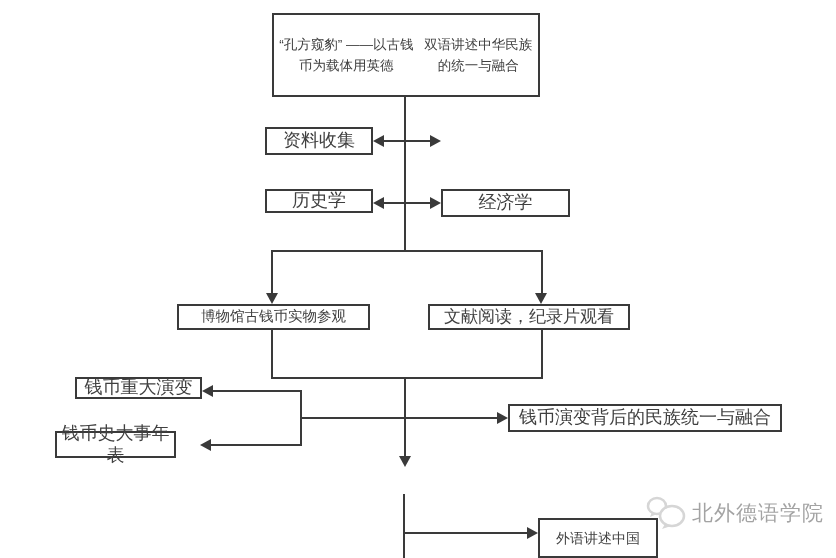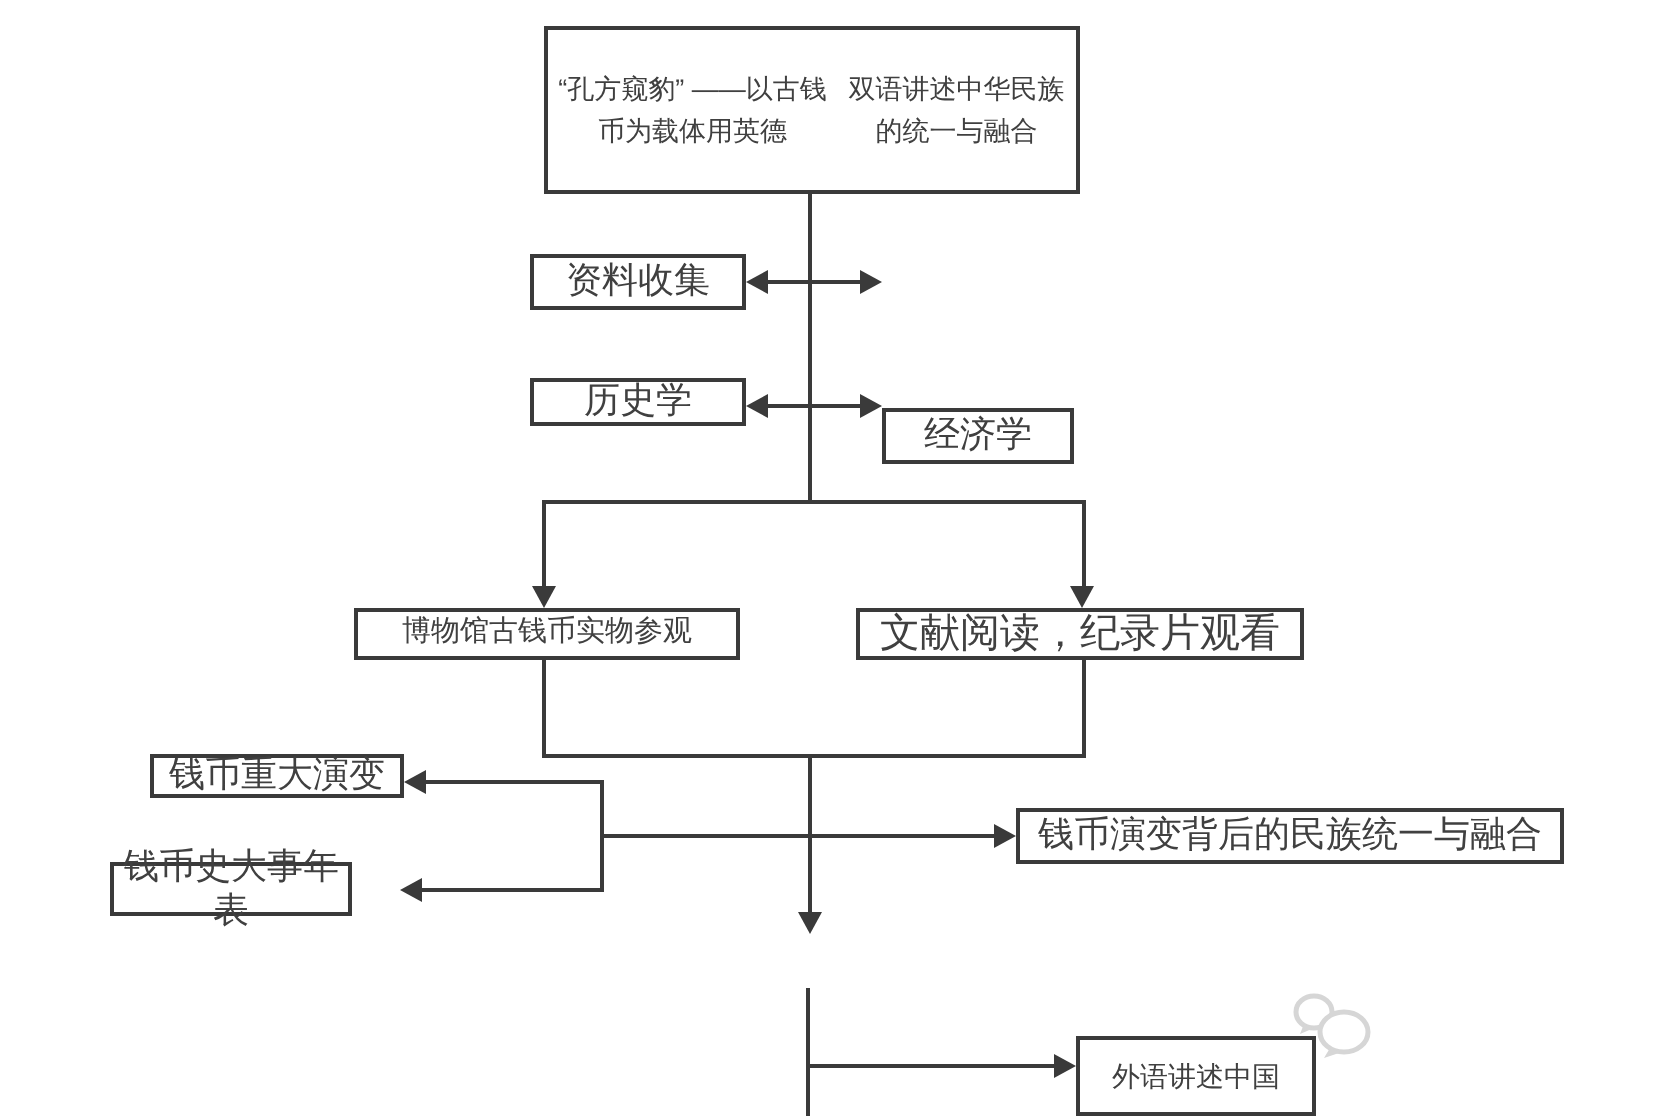--- a/index.html
+++ b/index.html
@@ -13,23 +13,23 @@
   .ah{position:absolute;width:0;height:0;z-index:2;}
   .ah-down{border-left:6px solid transparent;border-right:6px solid transparent;border-top:11px solid #3a3a3a;}
   .ah-left{border-top:6px solid transparent;border-bottom:6px solid transparent;border-right:11px solid #3a3a3a;}
   .ah-right{border-top:6px solid transparent;border-bottom:6px solid transparent;border-left:11px solid #3a3a3a;}
 
   
   #b-title{left:272px;top:13px;width:268px;height:84px;font-size:13.5px;line-height:21px;flex-direction:row;}
   #b-ziliao{left:265px;top:127px;width:108px;height:28px;}
   #b-wenxianzl{left:441px;top:127px;width:108px;height:28px;}
   #b-lishi{left:265px;top:189px;width:108px;height:24px;}
-  #b-jingji{left:441px;top:204px;width:96px;height:28px;}
+  #b-jingji{left:441px;top:189px;width:129px;height:28px;}
   #b-bowuguan{left:177px;top:304px;width:193px;height:26px;font-size:14.5px;}
-  #b-wenxianyd{left:428px;top:304px;width:224px;height:26px;font-size:20px;}
+  #b-wenxianyd{left:428px;top:304px;width:202px;height:26px;font-size:17px;}
   #b-zhongda{left:75px;top:377px;width:127px;height:22px;}
   #b-shinian{left:55px;top:431px;width:121px;height:27px;}
   #b-minzu{left:508px;top:404px;width:274px;height:28px;}
   #b-tuwen{left:267px;top:467px;width:274px;height:27px;}
   #b-waiyu{left:538px;top:518px;width:120px;height:40px;font-size:14px;}
 
   
   #l-vtop{left:404px;top:97px;width:2px;height:153px;}
   #l-hbranch{left:271px;top:250px;width:272px;height:2px;}
   #l-vbl{left:271px;top:250px;width:2px;height:45px;}
@@ -112,15 +112,16 @@
   <div class="ah ah-left" id="ah-shi"></div>
   <div class="ah ah-right" id="ah-bottom"></div>
 
   <div id="watermark">
     <svg width="42" height="34" viewBox="0 0 42 34">
       <ellipse cx="12" cy="10" rx="9" ry="8" fill="none" stroke="#d6d6d6" stroke-width="2.5"></ellipse>
       <path d="M7 16 L5 21 L12 18 Z" fill="#d6d6d6"></path>
       <ellipse cx="27" cy="20" rx="12" ry="10" fill="#ffffff" stroke="#d6d6d6" stroke-width="2.5"></ellipse>
       <path d="M20 28 L17 33 L26 30 Z" fill="#d6d6d6"></path>
     </svg>
+    <span id="wm-text">北外德语学院</span>
   </div>
 
 </div>
 
 </body></html>

